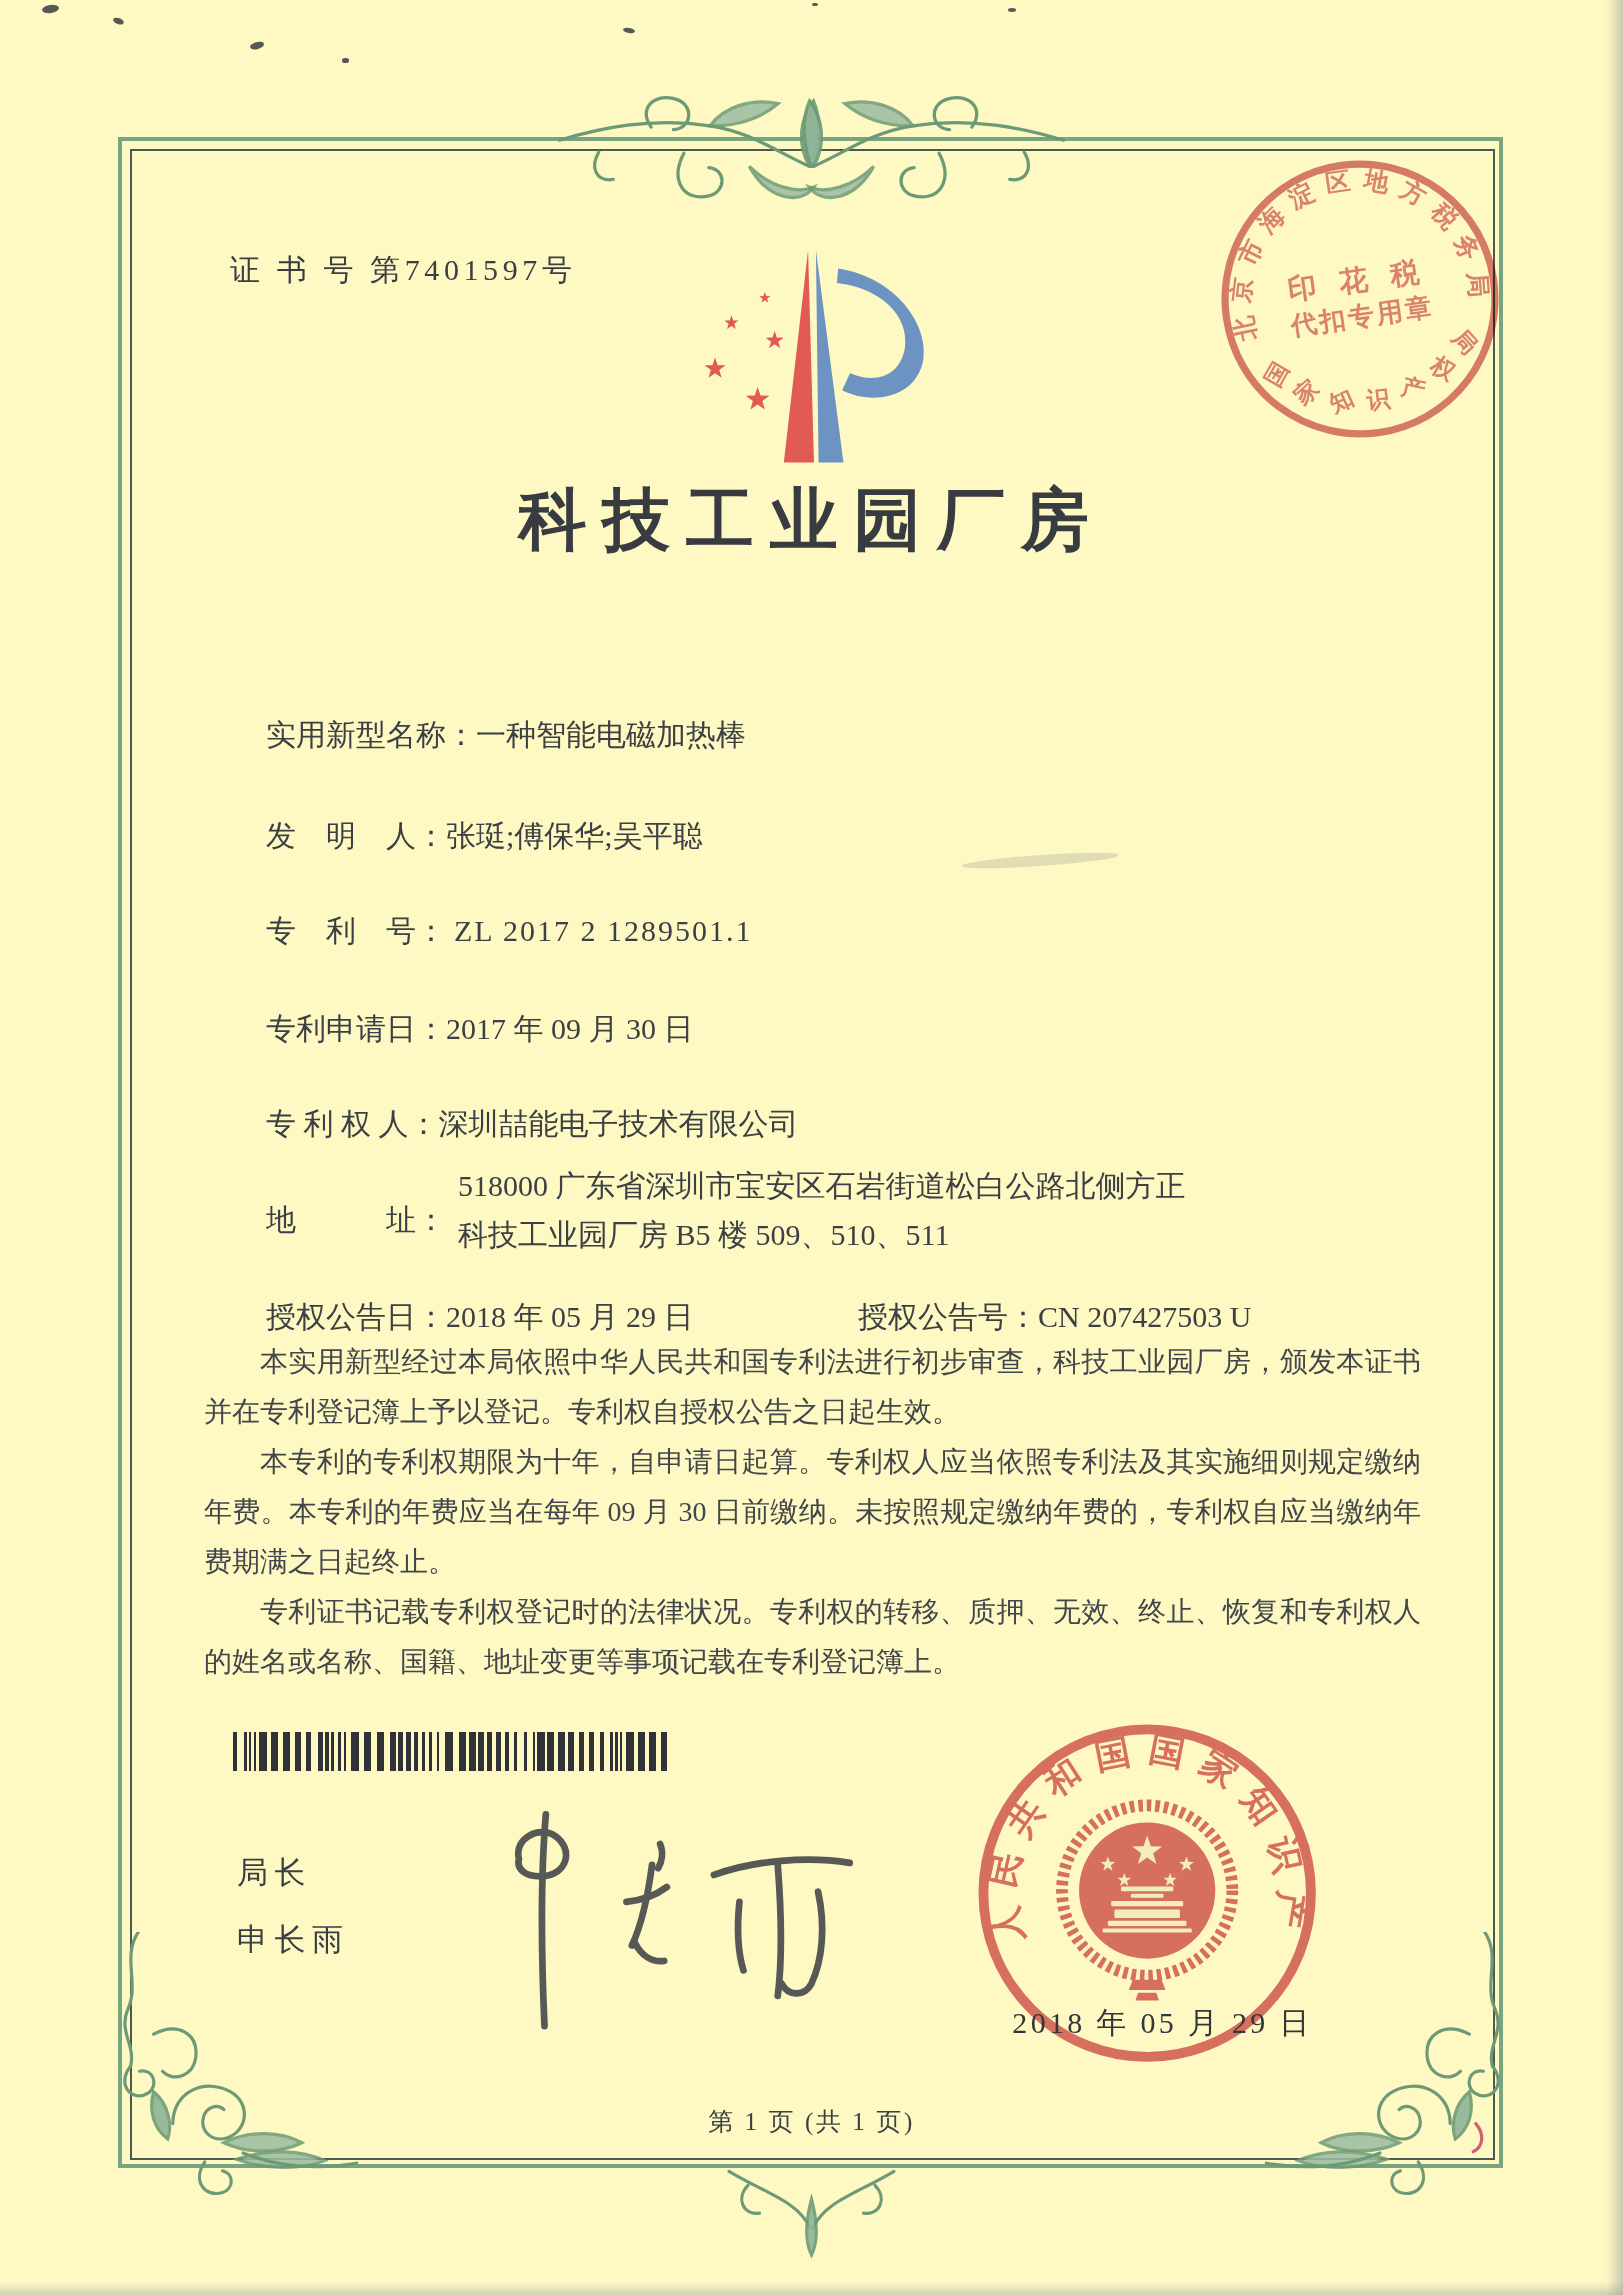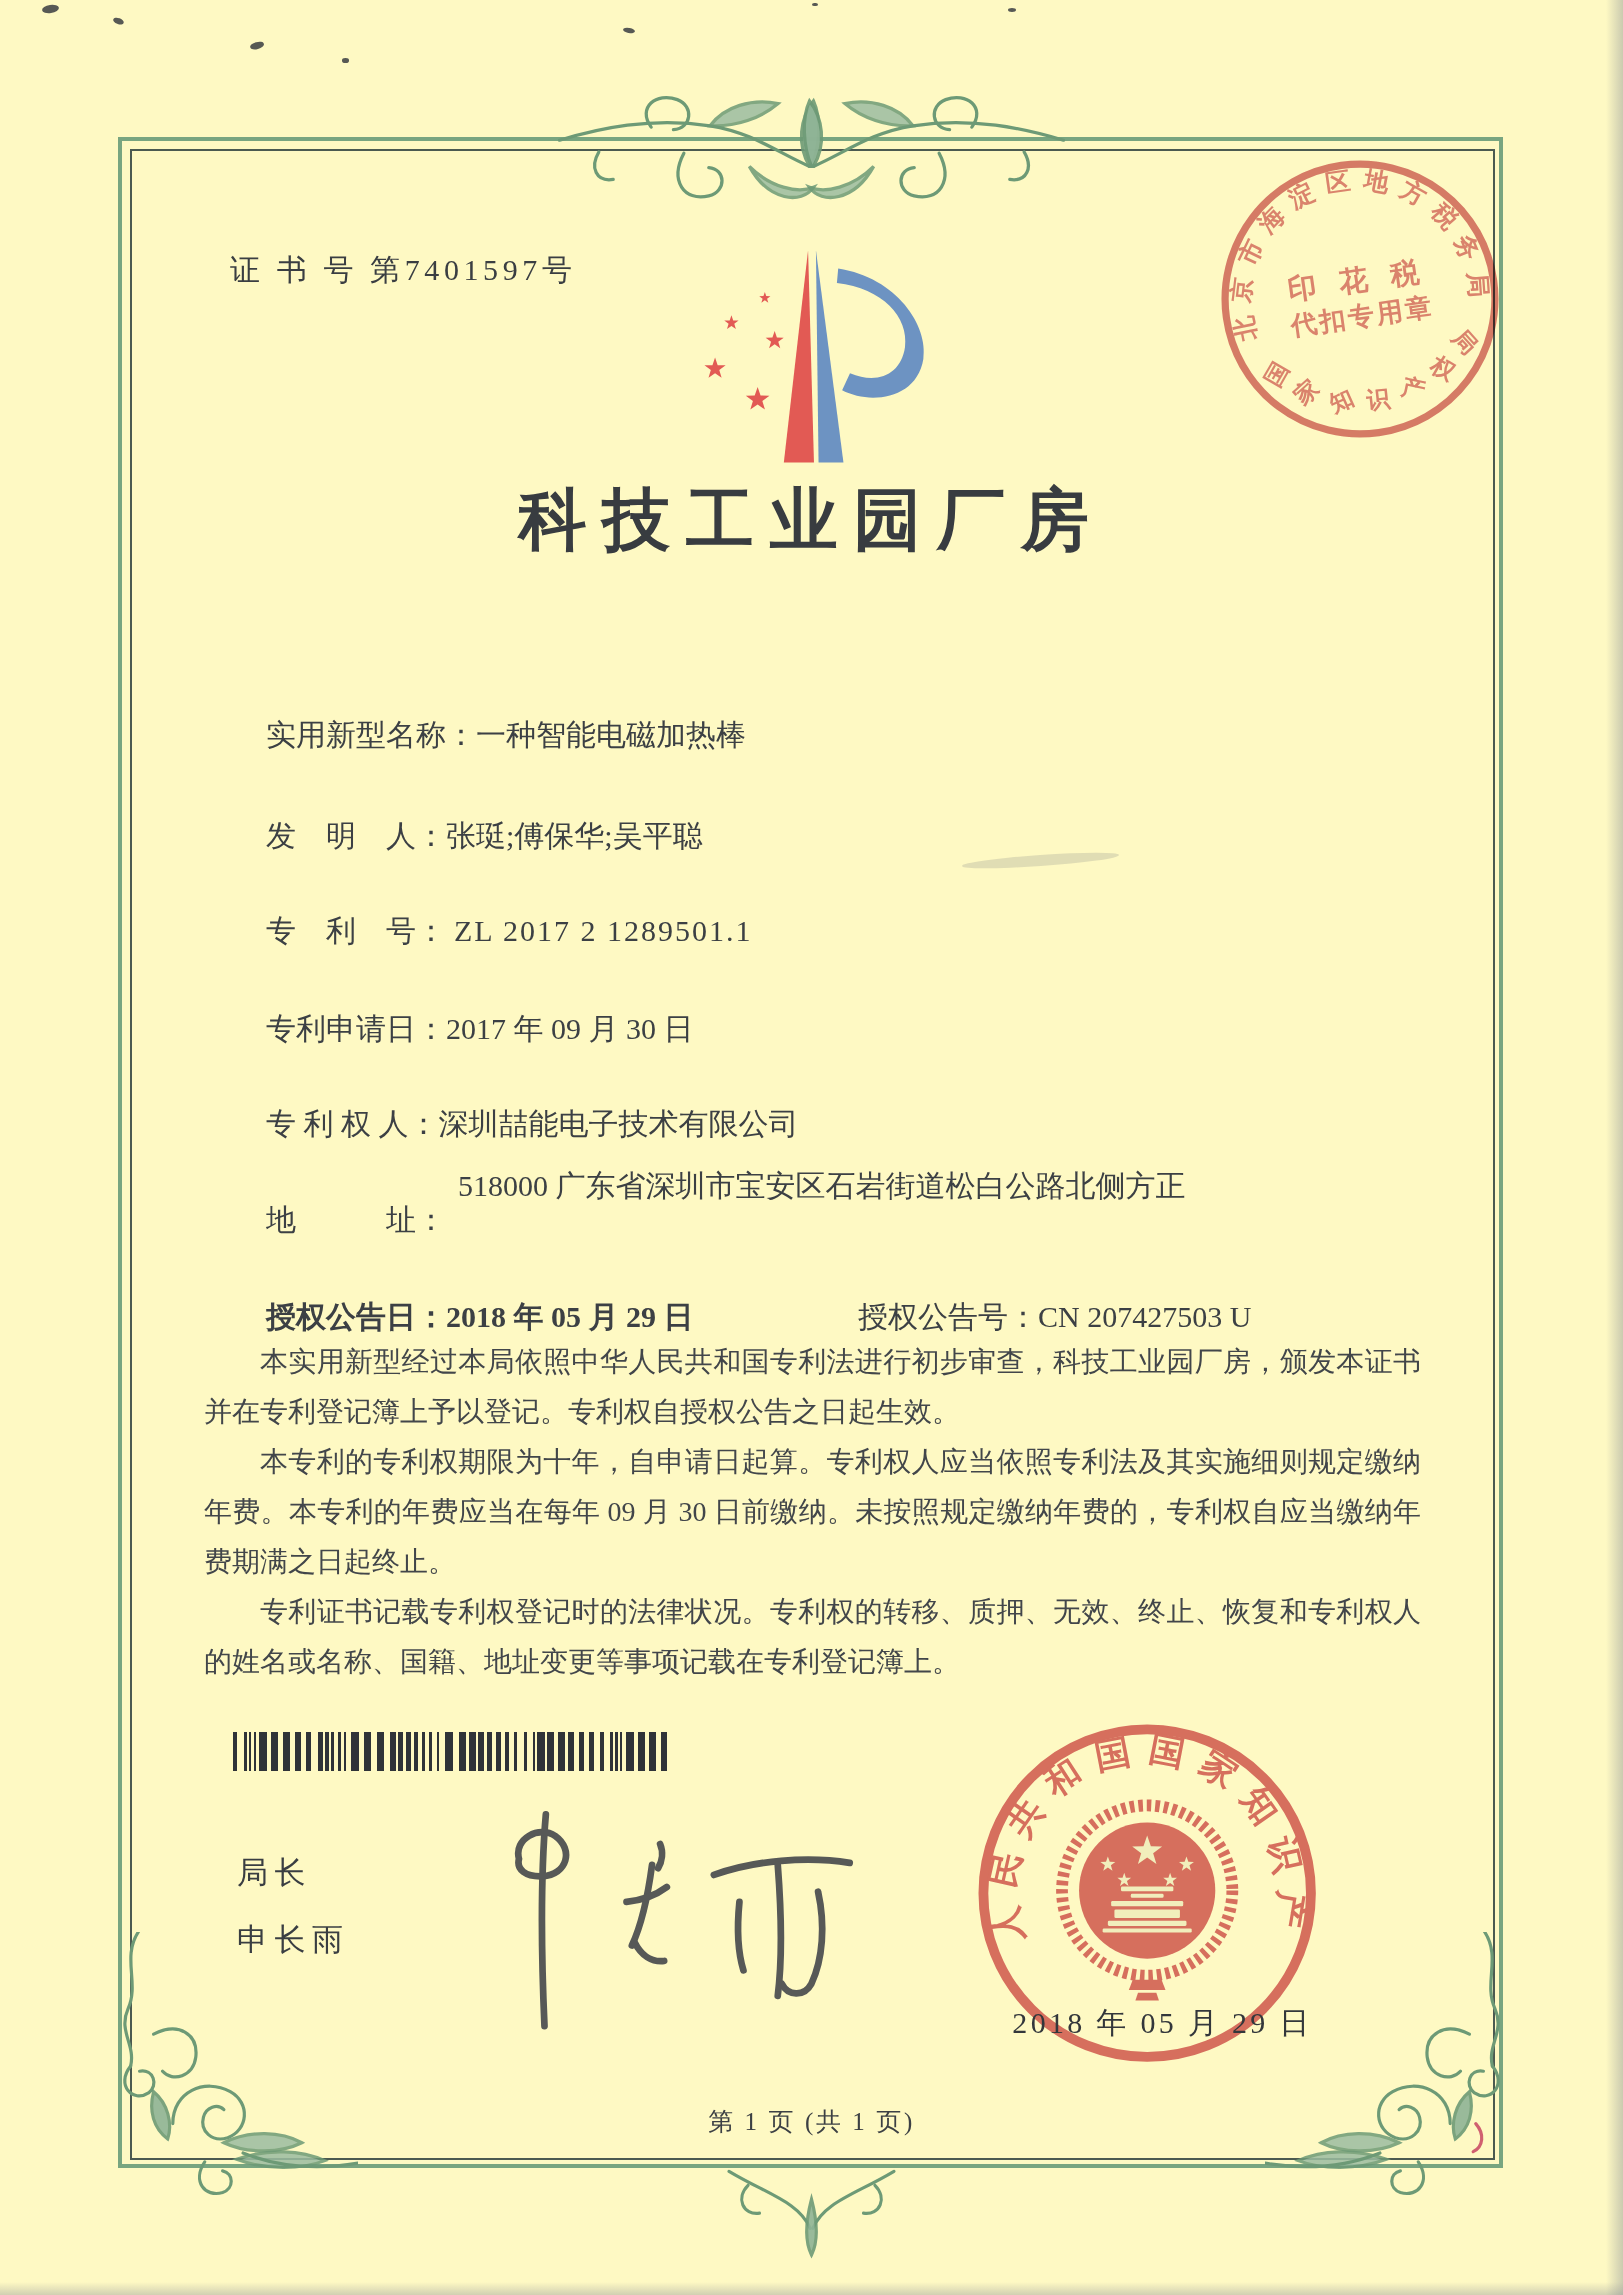--- a/index.html
+++ b/index.html
@@ -159,21 +159,22 @@
   <div class="abs frow" style="top:975px;">
     <span class="lab">专利申请日：</span><span class="fval">2017 年 09 月 30 日</span>
   </div>
   <div class="abs frow" style="top:1070px;">
     <span class="lab">专 利 权 人：</span><span class="fval">深圳喆能电子技术有限公司</span>
   </div>
   <div class="abs frow" style="top:1166px;">
     <span class="lab">地　　　址：</span>
   </div>
   <div class="abs addr-val" style="top:1166px;">518000 广东省深圳市宝安区石岩街道松白公路北侧方正</div>
-  <div class="abs frow" style="top:1263px;font-weight:bold;">
+  <div class="abs addr-val" style="top:1215px;">科技工业园厂房 B5 楼 509、510、511</div>
+  <div class="abs frow" style="top:1263px;">
     <span class="lab">授权公告日：</span><span class="fval">2018 年 05 月 29 日</span>
   </div>
   <div class="abs grant-right" style="top:1263px;">
     <span class="lab">授权公告号：</span><span class="fval">CN 207427503 U</span>
   </div>
 
   <div class="abs body-text">
     <p>本实用新型经过本局依照中华人民共和国专利法进行初步审查，科技工业园厂房，颁发本证书并在专利登记簿上予以登记。专利权自授权公告之日起生效。</p>
     <p>本专利的专利权期限为十年，自申请日起算。专利权人应当依照专利法及其实施细则规定缴纳年费。本专利的年费应当在每年 09 月 30 日前缴纳。未按照规定缴纳年费的，专利权自应当缴纳年费期满之日起终止。</p>
     <p>专利证书记载专利权登记时的法律状况。专利权的转移、质押、无效、终止、恢复和专利权人的姓名或名称、国籍、地址变更等事项记载在专利登记簿上。</p>

